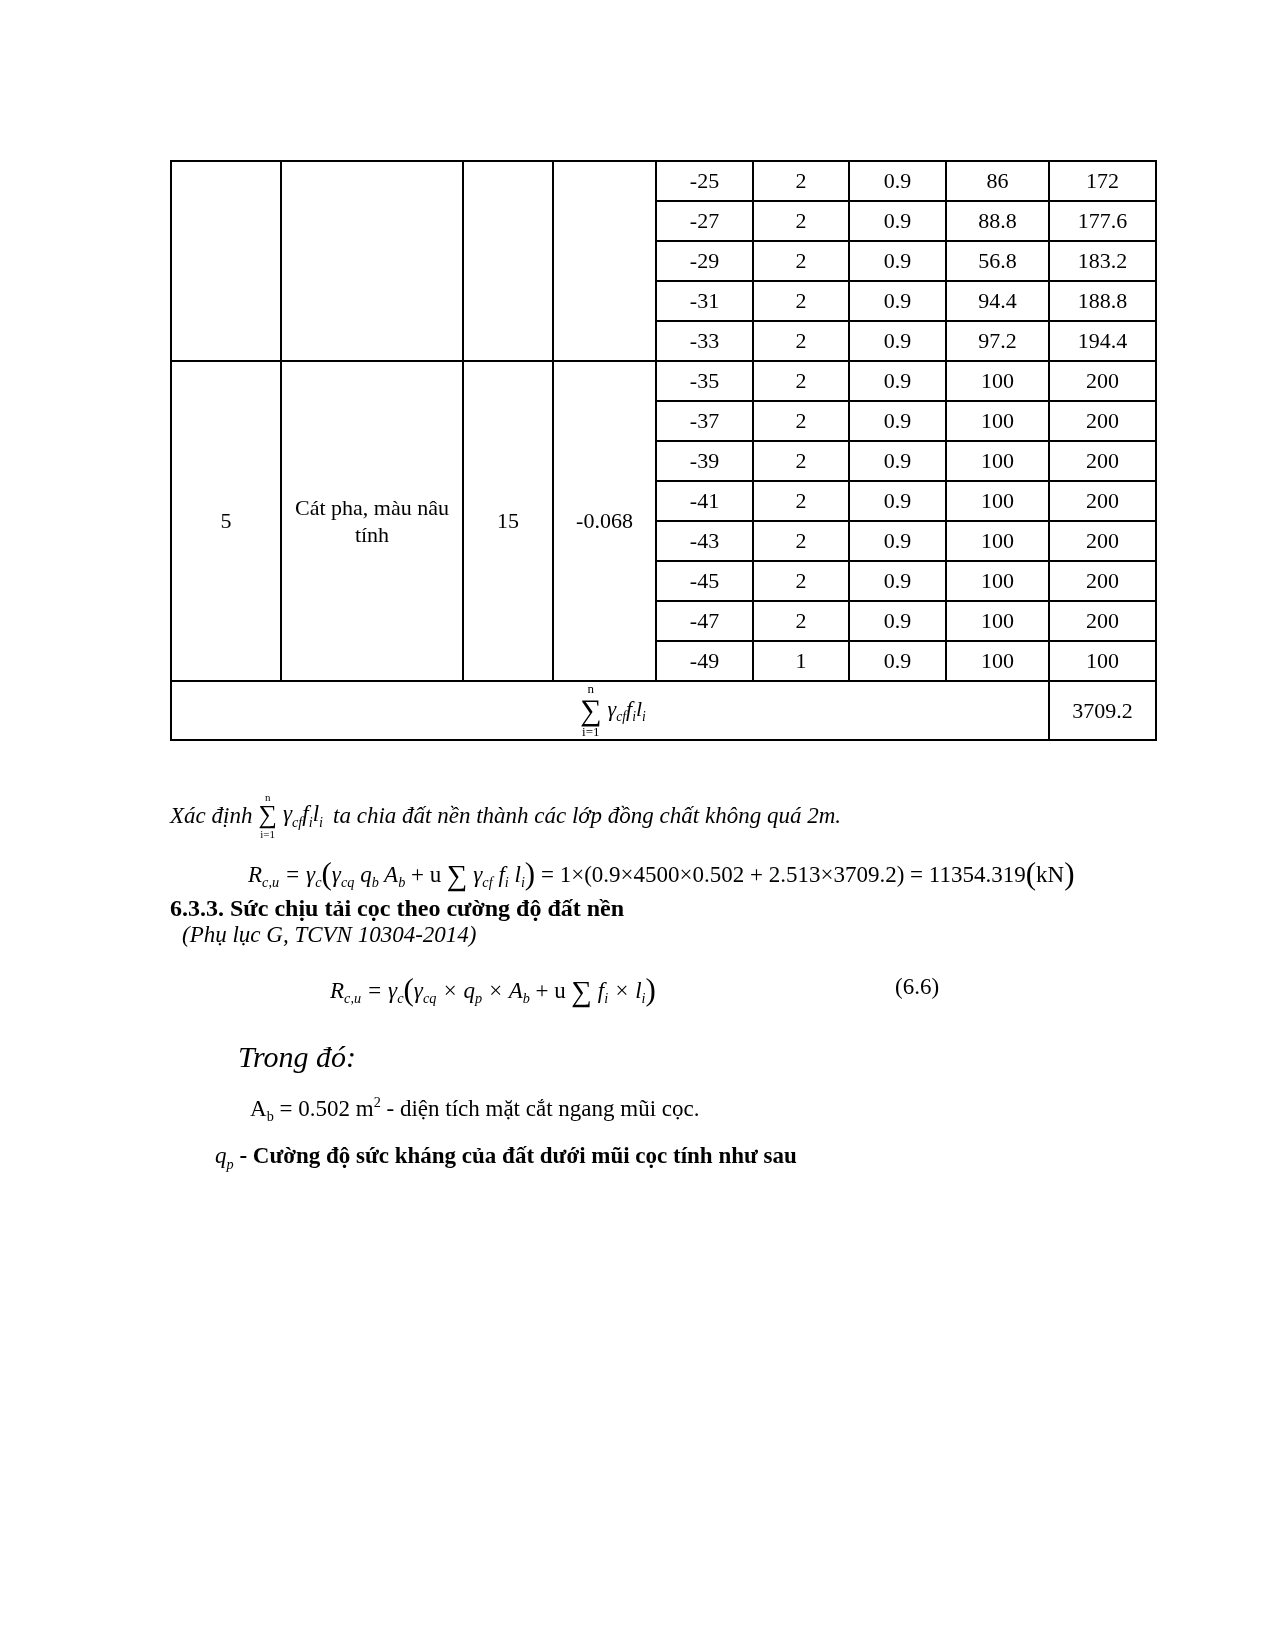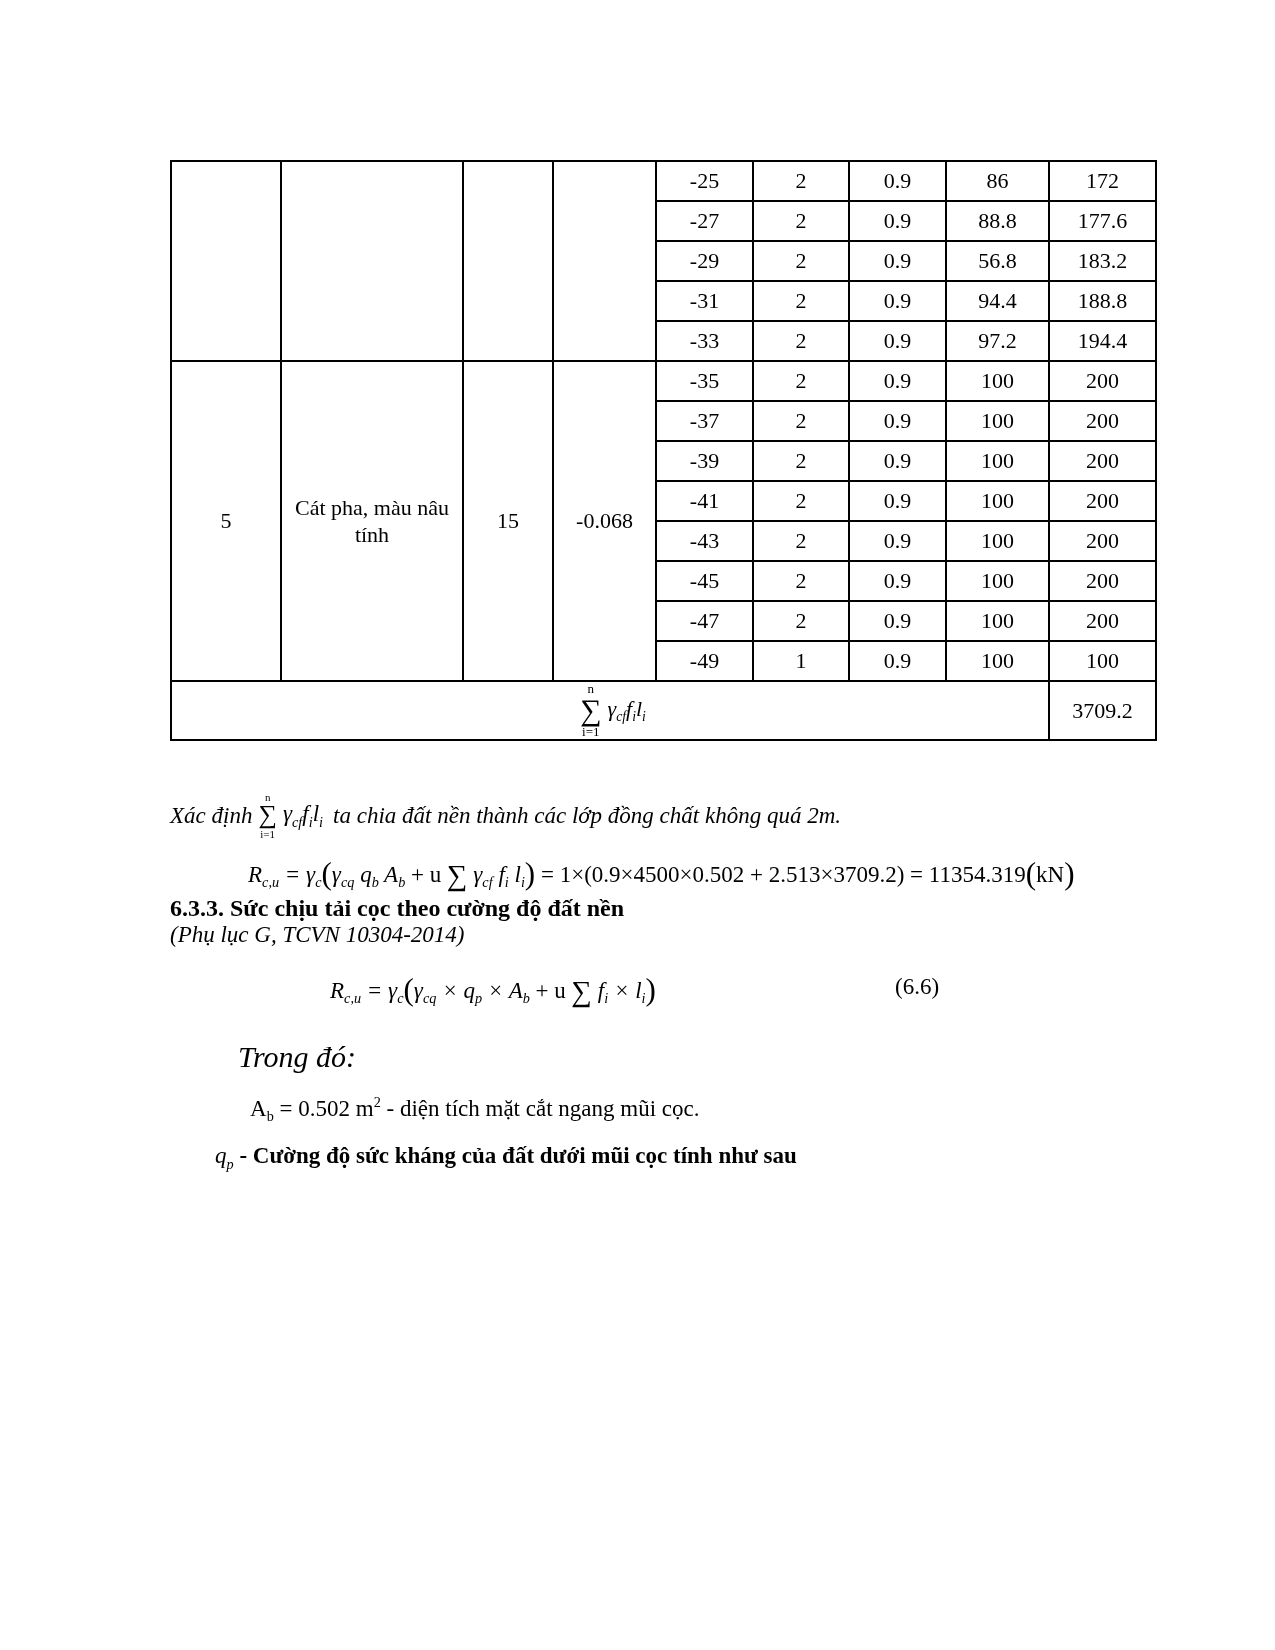--- a/index.html
+++ b/index.html
@@ -44,21 +44,21 @@
   .ssig { font-size:30px; line-height:0.95; font-style:normal; }
 
   
   p { margin:0; }
   .bd  { font-weight:bold; }
 
   .p-xacdinh { font-size:23px; font-style:italic; margin-bottom:16px; display:flex; align-items:center; }
   .p-suyra   { font-size:24px; font-weight:bold; margin-bottom:16px; }
   .p-formula1{ font-size:23px; margin:0 0 3px 78px; }
   .h-633     { font-size:24px; font-weight:bold; }
-  .p-phuluc  { font-size:23px; font-style:italic; margin-bottom:24px; }
+  .p-phuluc  { font-size:23px; font-style:italic; margin-bottom:24px;margin-left:12px; }
   .p-formula2{ font-size:23px; position:relative; margin-bottom:28px; padding-left:160px; height:40px; }
   .eqnum     { position:absolute; left:725px; top:2px; font-style:normal; }
   .p-trongdo { font-size:30px; font-style:italic; margin:0 0 20px 68px; }
   .p-gc      { font-size:23px; margin:0 0 18px 108px; }
   .p-gcq     { font-size:23px; margin:0 0 12px 105px; max-width:845px; line-height:1.55; }
   .p-ab      { font-size:23px; margin:0 0 18px 80px; }
   .p-qp      { font-size:23px; margin:0 0 0 45px; }
 
   
   .fvar { font-style:italic; }

